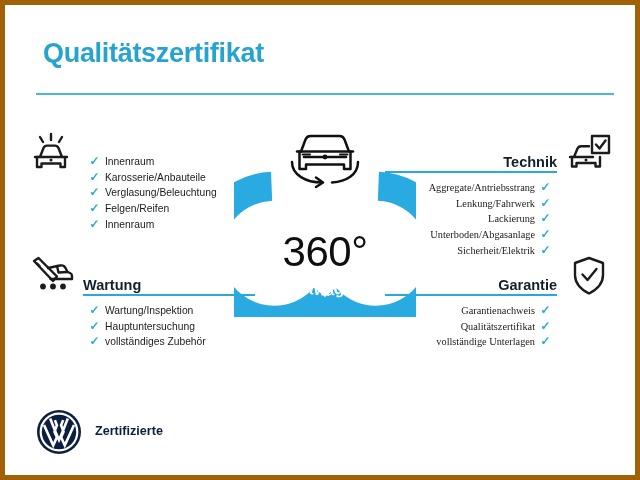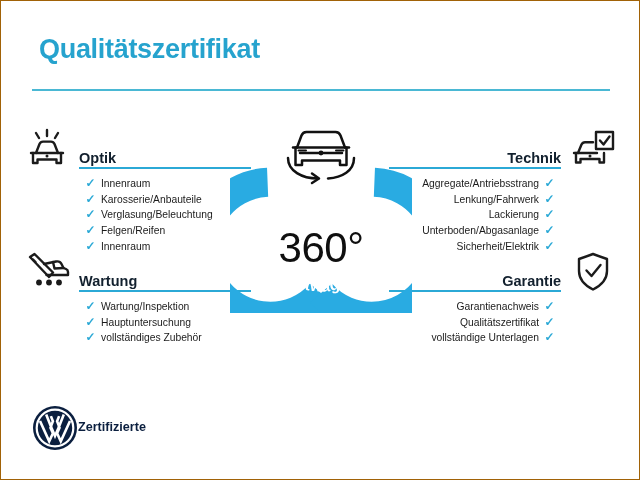--- a/index.html
+++ b/index.html
@@ -7,21 +7,21 @@
   html, body {
     width: 640px; height: 480px;
     background: #ffffff;
     font-family: "Liberation Sans", sans-serif;
     overflow: hidden;
   }
   #page {
     position: relative;
     width: 640px; height: 480px;
     background: #ffffff;
-    border: 1px solid #a16207;
+    border: 5px solid #a16207;
   }
 
   
   #title {
     position: absolute;
     left: 38px; top: 33px;
     font-size: 27px;
     font-weight: bold;
     letter-spacing: -0.3px;
     color: #26a3ce;
@@ -77,21 +77,21 @@
   .section.left { left: 22px; }
   .section.left .sec-title { left: 56px; }
   .section.left .sec-rule { left: 56px; right: 0; }
   .section.left .items { padding-left: 62px; }
   .section.left .item .chk { margin-right: 5px; }
 
   
   .section.right { right: 22px; }
   .section.right .sec-title { right: 56px; text-align: center; }
   .section.right .sec-rule { left: 0; right: 56px; }
-  .section.right .items { padding-right: 62px; }
+  .section.right .items { padding-right: 62px; font-family: Liberation Serif, serif; }
   .section.right .item { justify-content: flex-end; }
   .section.right .item .chk { margin-left: 5px; }
 
   #sec-optik    { left: 22px;  top: 142px;  width: 228px; }
   #sec-wartung  { left: 22px;  top: 265px;  width: 228px; }
   #sec-technik  { right: 22px; top: 142px;  width: 228px; }
   #sec-garantie { right: 22px; top: 265px;  width: 228px; }
 
   
   .sec-icon {
@@ -119,20 +119,21 @@
     font-weight: normal;
     color: #0f0f0f;
     letter-spacing: -0.5px;
   }
 
   
   #footer { position: absolute; left: 31px; top: 404px; display: flex; align-items: center; }
   #vw-mark { width: 46px; height: 46px; }
   #vw-mark svg { display: block; width: 100%; height: 100%; }
   #vw-text {
+    margin-left: 13px;
     font-size: 12.6px;
     font-weight: bold;
     line-height: 15.5px;
     color: #0b1f3f;
     white-space: nowrap;
   }
 </style>
 </head>
 <body>
 
@@ -149,24 +150,20 @@
         <path d="M13 6 L16 11"></path>
         <path d="M35 6 L32 11"></path>
 
         <path d="M13 26 L16.5 17 C17.2 15.4 18.4 14.6 20 14.6 L28 14.6 C29.6 14.6 30.8 15.4 31.5 17 L35 26"></path>
 
         <path d="M8 26 L40 26"></path>
         <path d="M10 26 L10 36 L14.5 36 L14.5 32.5 L33.5 32.5 L33.5 36 L38 36 L38 26"></path>
 
         <circle cx="24" cy="29" r="1.5" fill="#1b1b1b" stroke="none"></circle>
       </svg>
-    </div>
-    <div class="sec-head">
-      <span class="sec-title">Optik</span>
-      <span class="sec-rule"></span>
     </div>
     <div class="items">
       <div class="item">
         <span class="chk">✓</span>
         <span>Innenraum</span>
       </div>
       <div class="item">
         <span class="chk">✓</span>
         <span>Karosserie/Anbauteile</span>
       </div>

